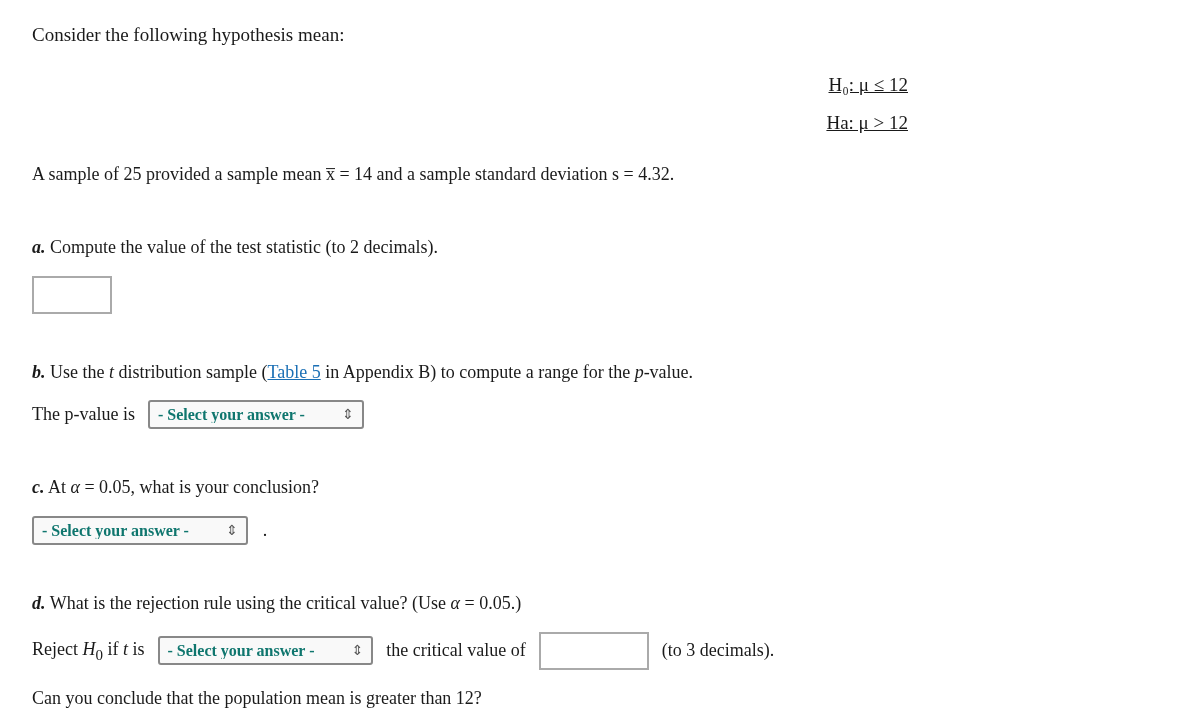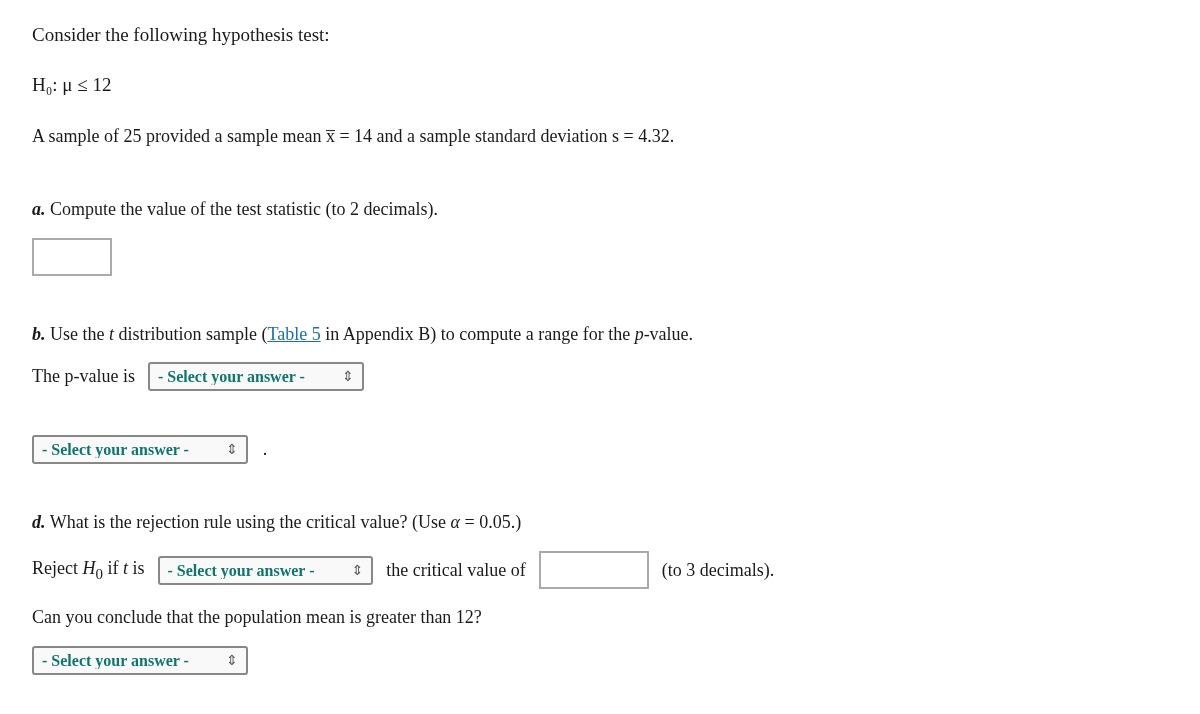--- a/index.html
+++ b/index.html
@@ -17,25 +17,26 @@
       max-width: 1200px;
     }
 
     .title {
       font-size: 19px;
       margin-bottom: 20px;
       font-family: Georgia, serif;
     }
 
     .hypotheses {
-      text-align: left;
+      text-align: right;
       margin-right: 260px;
       margin-bottom: 18px;
       font-size: 19px;
       line-height: 2;
+      text-decoration: underline;
     }
 
     .problem-text {
       font-size: 18px;
       margin-bottom: 14px;
       line-height: 1.6;
     }
 
     .text-input-field {
       border: 2px solid #aaa;
@@ -114,24 +115,25 @@
     }
 
     .italic-bold {
       font-style: italic;
       font-weight: bold;
     }
   </style>
 </head>
 <body>
 
-<div class="title">Consider the following hypothesis test:</div>
+<div class="title">Consider the following hypothesis mean:</div>
 
 <div class="hypotheses">
   <div>H₀: μ ≤ 12</div>
+  <div>Ha: μ &gt; 12</div>
 </div>
 
 <div class="problem-text">A sample of 25 provided a sample mean x̅ = 14 and a sample standard deviation s = 4.32.</div>
 
 <div class="part-section">
   <div class="problem-text">
     <span class="italic-bold">a.</span>
     <span> Compute the value of the test statistic (to 2 decimals).</span>
   </div>
   <div class="input-block">
@@ -155,20 +157,24 @@
         <option value="025to05">between .025 and .05</option>
         <option value="05to10">between .05 and .10</option>
         <option value="greater10">greater than .10</option>
       </select>
       <span class="select-arrow">⇕</span>
     </div>
   </div>
 </div>
 
 <div class="part-section">
+  <div class="problem-text">
+    <span class="italic-bold">c.</span>
+    <span> At <span class="math">α</span> = 0.05, what is your conclusion?</span>
+  </div>
   <div class="inline-row">
     <div class="select-wrapper">
       <select>
         <option value="">- Select your answer -</option>
         <option value="reject">Reject H0</option>
         <option value="noreject">Do not reject H0</option>
       </select>
       <span class="select-arrow">⇕</span>
     </div>
     <span class="period">.</span>

